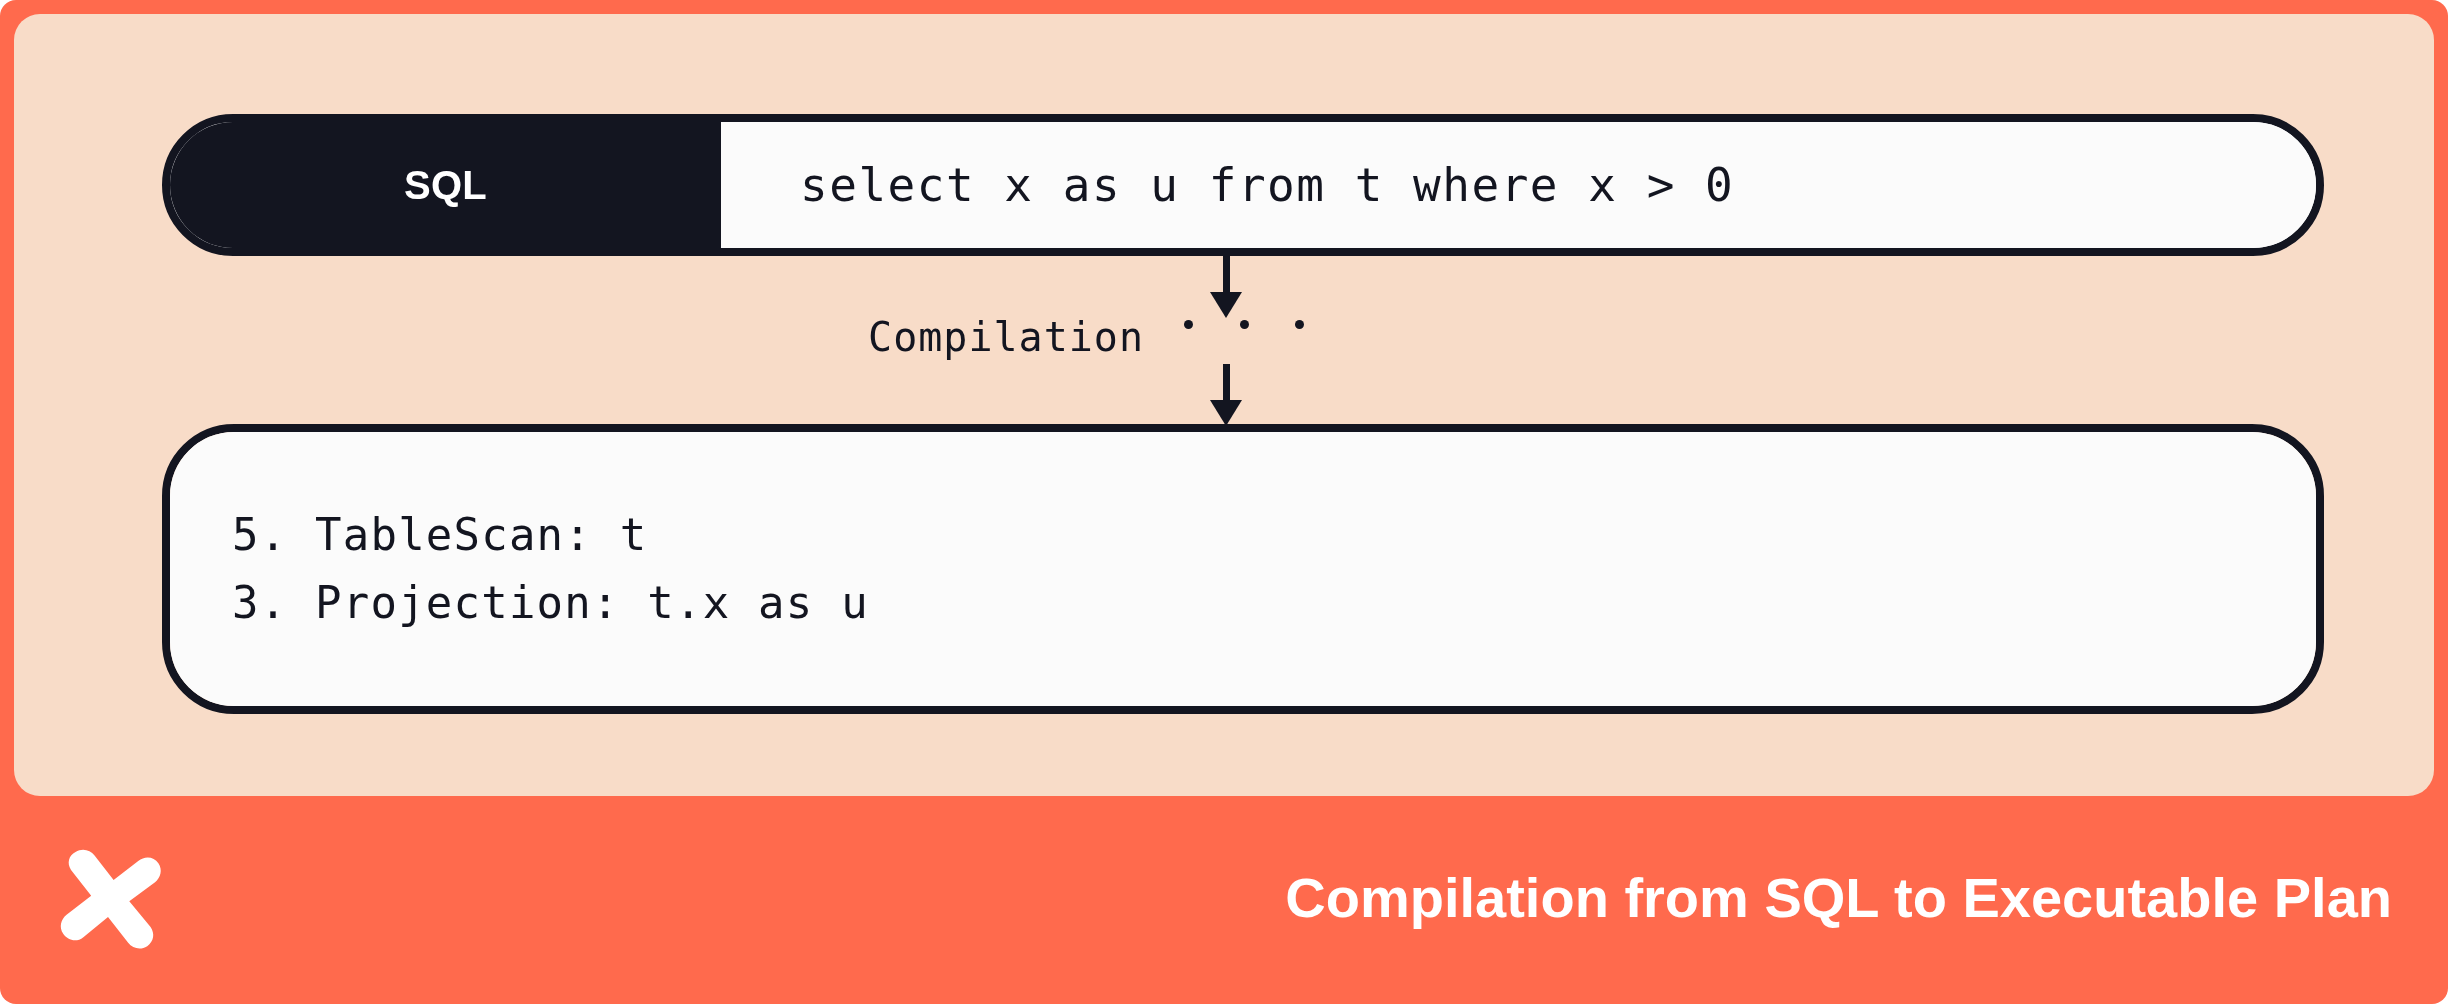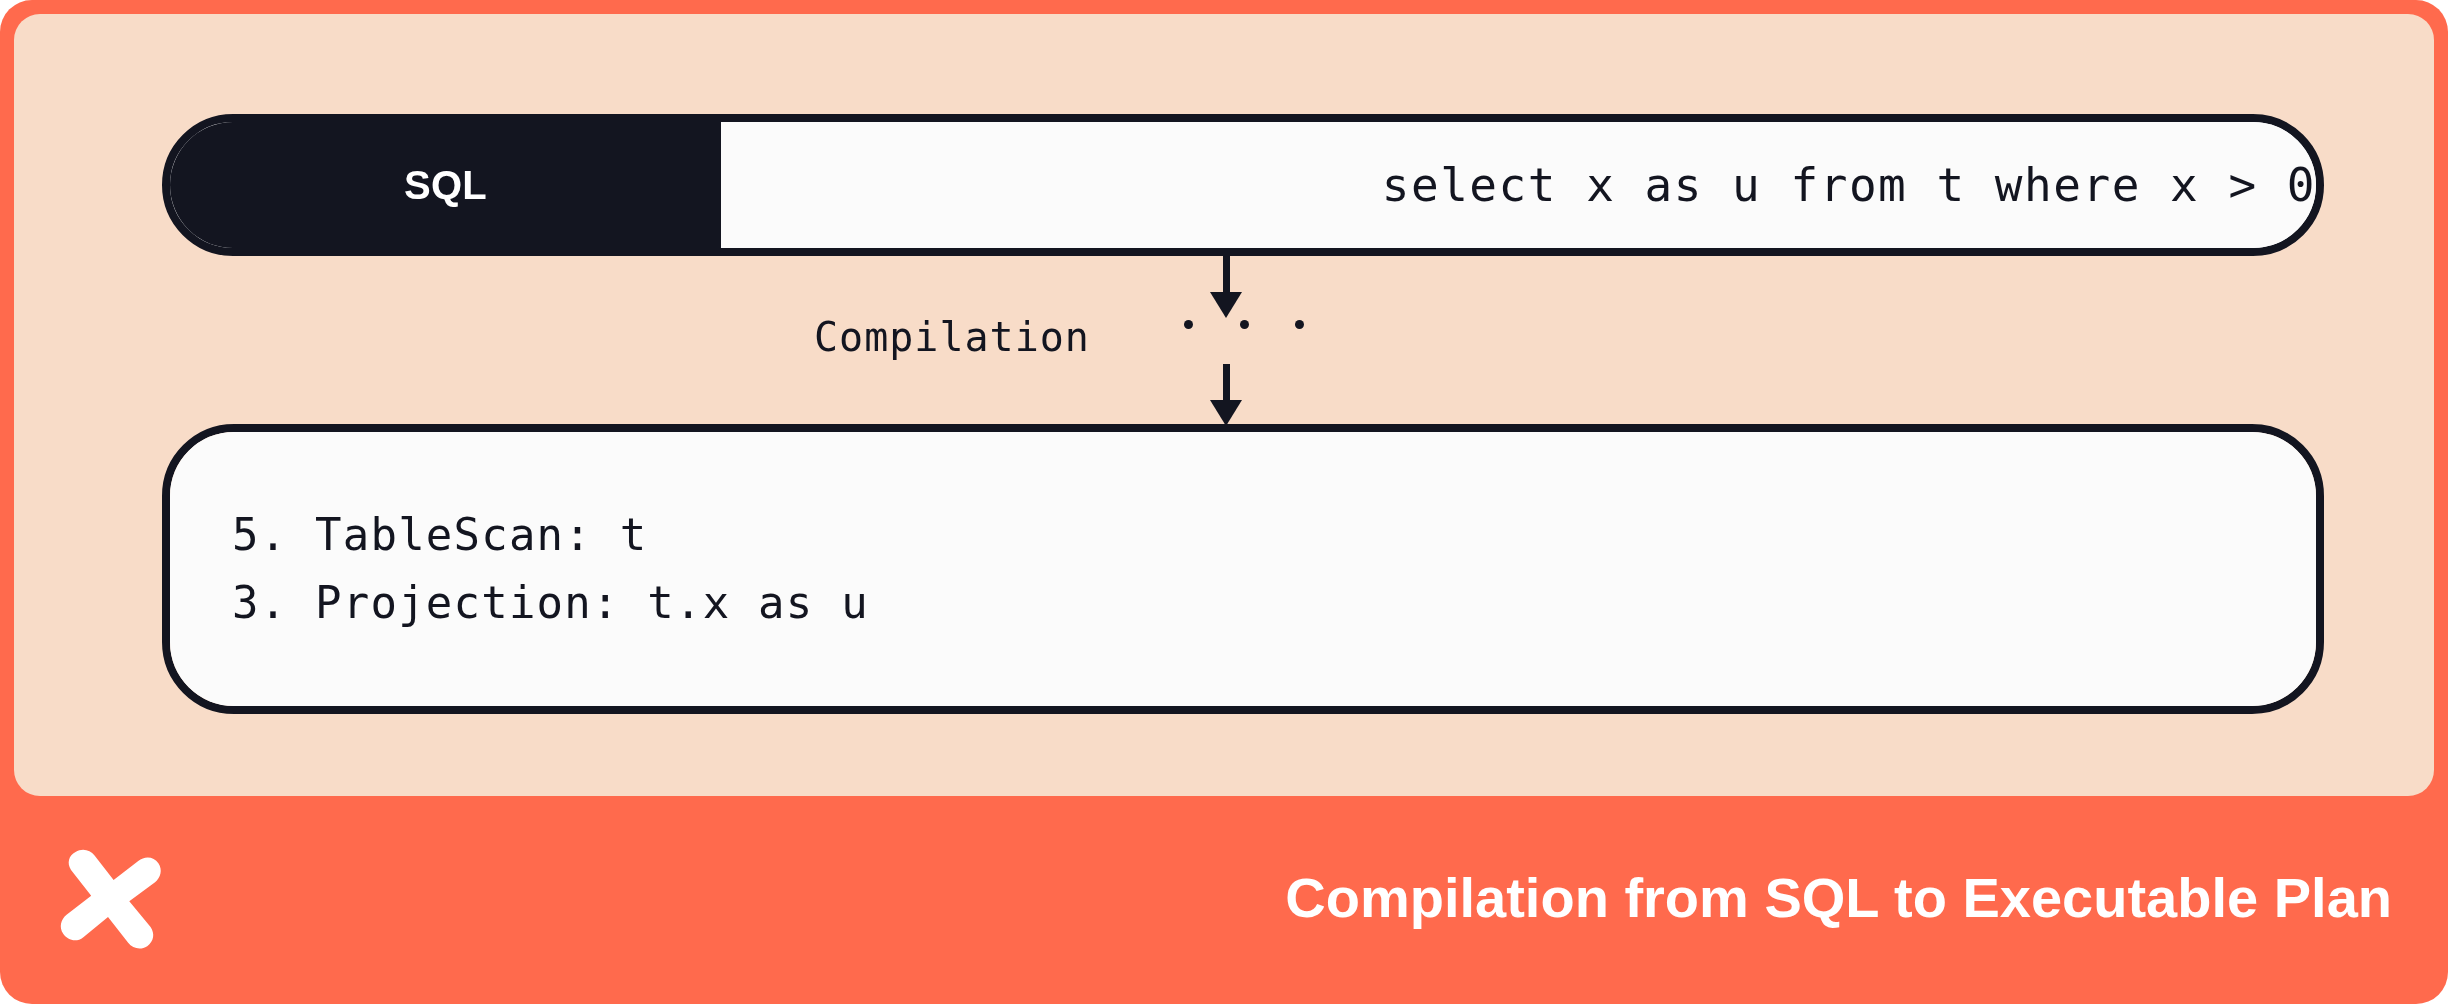--- a/index.html
+++ b/index.html
@@ -14,21 +14,21 @@
     overflow: hidden;
   }
 
   
   .frame {
     position: absolute;
     left: 0; top: 0;
     width: 2448px;
     height: 1004px;
     background: #FF6A4D;
-    border-radius: 32px;
+    border-radius: 16px;
     box-sizing: border-box;
     overflow: hidden;
   }
 
   
   .panel {
     position: absolute;
     left: 14px;
     top: 14px;
     width: 2420px;
@@ -75,24 +75,23 @@
     left: 148px;
     top: 100px;
     width: 2162px;
     height: 142px;
   }
   #sql-card .card-label {
     width: 551px;
     font-size: 40px;
   }
   #sql-card .card-body {
-    padding-left: 62px;
+    padding-left: 79px;
     font-size: 46px;
     letter-spacing: 1.5px;
-    text-align: right;
   }
 
   
   #plan-card {
     left: 148px;
     top: 410px;
     width: 2162px;
     height: 290px;
   }
   #plan-card .card-label {
@@ -116,21 +115,21 @@
     top: 242px;
     width: 2448px;
     height: 168px;
     pointer-events: none;
   }
   .connector-label {
     position: absolute;
     left: 800px;
     top: 58px;
     width: 330px;
-    text-align: left;
+    text-align: right;
     font-family: "DejaVu Sans Mono", "Liberation Mono", monospace;
     font-size: 40px;
     color: #131520;
     letter-spacing: 1px;
     white-space: nowrap;
   }
   .dots {
     position: absolute;
     left: 1170px;
     top: 64px;

